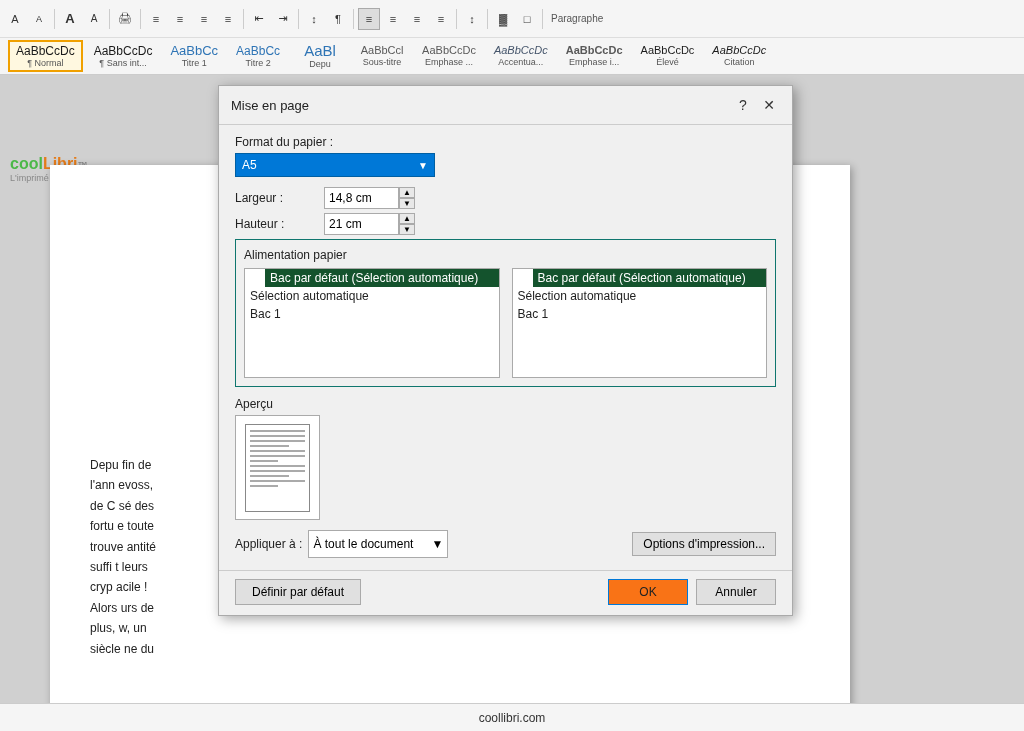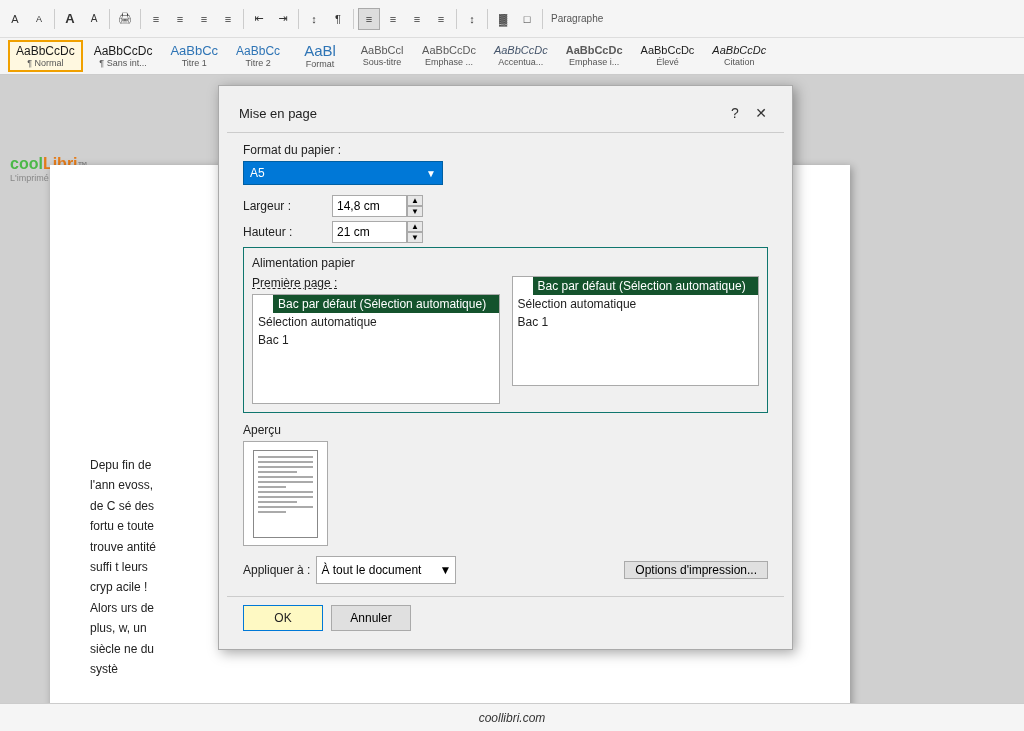--- a/index.html
+++ b/index.html
@@ -133,21 +133,21 @@
 
     
     .dialog {
       position: absolute;
       top: 85px;
       left: 218px;
       width: 575px;
       background: #f0f0f0;
       border: 1px solid #aaa;
       box-shadow: 3px 3px 12px rgba(0,0,0,0.35);
-      padding: 8px;
+      padding: 0;
     }
     .dialog-titlebar {
       background: #f0f0f0;
       padding: 8px 12px;
       display: flex;
       justify-content: space-between;
       align-items: center;
       border-bottom: 1px solid #ccc;
     }
     .dialog-title {
@@ -335,21 +335,21 @@
       height: 28px;
       border: 1px solid #aaa;
       background: white;
       padding: 0 4px;
       font-size: 12px;
       display: flex;
       align-items: center;
       justify-content: space-between;
     }
     .options-btn {
-      height: 18px;
+      height: 24px;
       padding: 0 10px;
       border: 1px solid #aaa;
       background: #e0e0e0;
       cursor: pointer;
       font-size: 12px;
       display: flex;
       align-items: center;
     }
 
     
@@ -368,40 +368,39 @@
       border: 1px solid #aaa;
       background: #e0e0e0;
       cursor: pointer;
       font-size: 12px;
       display: flex;
       align-items: center;
       justify-content: center;
       min-width: 80px;
     }
     .dialog-btn.primary {
-      background: #fef9c3;
+      background: #f97316;
       border-color: #0078d7;
       color: #222;
     }
 
     
     .status-bar {
       position: absolute;
       bottom: 0;
       left: 0;
       right: 0;
       height: 28px;
       background: #f5f5f5;
       border-top: 1px solid #ccc;
       display: flex;
       align-items: center;
       justify-content: center;
       font-size: 12px;
       color: #333;
-      font-style: italic;
     }
 
     
     .list-box::-webkit-scrollbar { width: 12px; }
     .list-box::-webkit-scrollbar-track { background: #f0f0f0; border: 1px solid #ccc; }
     .list-box::-webkit-scrollbar-thumb { background: #c0c0c0; border: 1px solid #aaa; }
 
     .dim-input-container {
       display: flex;
       align-items: flex-start;
@@ -483,21 +482,21 @@
     <div class="style-item">
       <span class="style-preview" style="font-size:13px; color:#2e74b5">AaBbCc</span>
       <span class="style-label">Titre 1</span>
     </div>
     <div class="style-item">
       <span class="style-preview" style="font-size:12px; color:#2e74b5">AaBbCc</span>
       <span class="style-label">Titre 2</span>
     </div>
     <div class="style-item">
       <span class="style-preview" style="font-size:15px; color:#2e74b5">AaBl</span>
-      <span class="style-label">Format</span>
+      <span class="style-label">Depu</span>
     </div>
     <div class="style-item">
       <span class="style-preview" style="font-size:11px; color:#595959">AaBbCcl</span>
       <span class="style-label">Sous-titre</span>
     </div>
     <div class="style-item">
       <span class="style-preview" style="font-size:11px; color:#595959">AaBbCcDc</span>
       <span class="style-label">Emphase ...</span>
     </div>
     <div class="style-item">
@@ -534,21 +533,20 @@
       <p>Depu                                                                            fin de</p>
       <p>l'ann                                                                           evoss,</p>
       <p>de C                                                                            sé des</p>
       <p>fortu                                                                           e toute</p>
       <p>trouve                                                                          antité</p>
       <p>suffi                                                                           t leurs</p>
       <p>cryp                                                                            acile !</p>
       <p>Alors                                                                           urs de</p>
       <p>plus,                                                                           w, un</p>
       <p>siècle                                                                          ne du</p>
-      <p>systè</p>
     </div>
   </div>
 </div>
 
 <div class="dialog">
 
   <div class="dialog-titlebar">
     <span class="dialog-title">Mise en page</span>
     <div class="dialog-controls">
       <button class="dialog-ctrl-btn">?</button>
@@ -586,21 +584,20 @@
           <div class="spin-down">▼</div>
         </div>
       </div>
     </div>
 
     <div class="alimentation-section">
       <div class="alimentation-title">Alimentation papier</div>
       <div class="alimentation-columns">
 
         <div class="ali-col">
-          <div class="ali-col-label">Première page :</div>
           <div class="list-box">
             <div class="list-item selected">Bac par défaut (Sélection automatique)</div>
             <div class="list-item">Sélection automatique</div>
             <div class="list-item">Bac 1</div>
           </div>
         </div>
 
         <div class="ali-col">
           <div class="list-box">
             <div class="list-item selected">Bac par défaut (Sélection automatique)</div>
@@ -637,20 +634,23 @@
         <div class="apply-select">
           <span>À tout le document</span>
           <span>▼</span>
         </div>
       </div>
       <button class="options-btn">Options d'impression...</button>
     </div>
   </div>
 
   <div class="dialog-footer">
+    <div class="footer-left">
+      <button class="dialog-btn">Définir par défaut</button>
+    </div>
     <div class="footer-right">
       <button class="dialog-btn primary">OK</button>
       <button class="dialog-btn">Annuler</button>
     </div>
   </div>
 </div>
 
 <div class="status-bar">
   <span>coollibri.com</span>
 </div>

